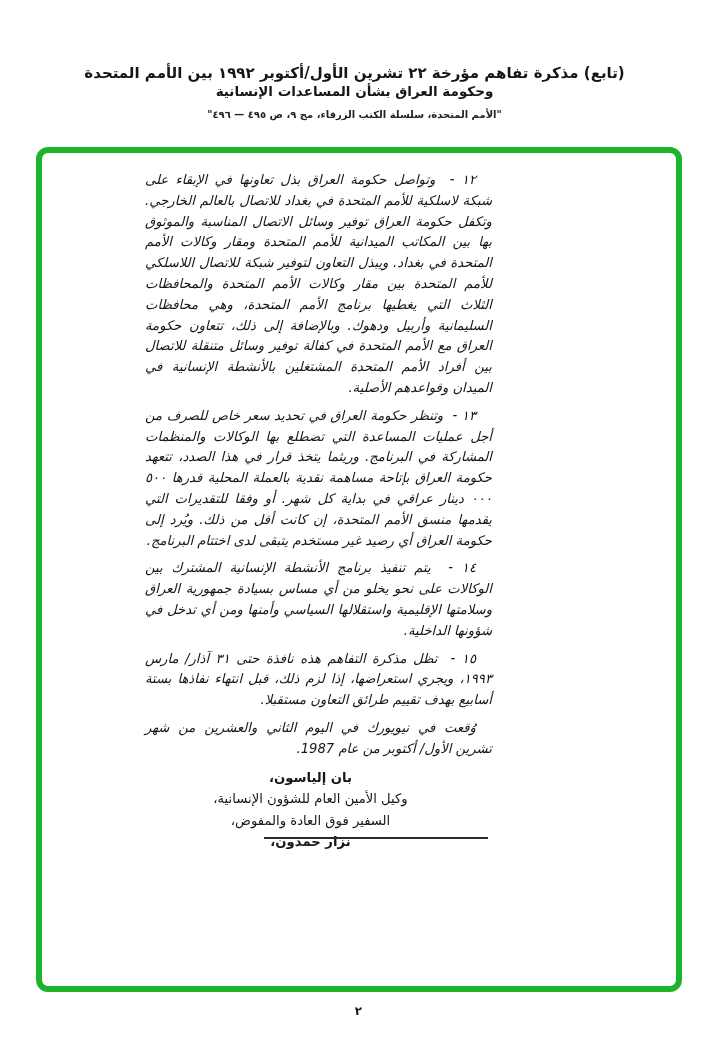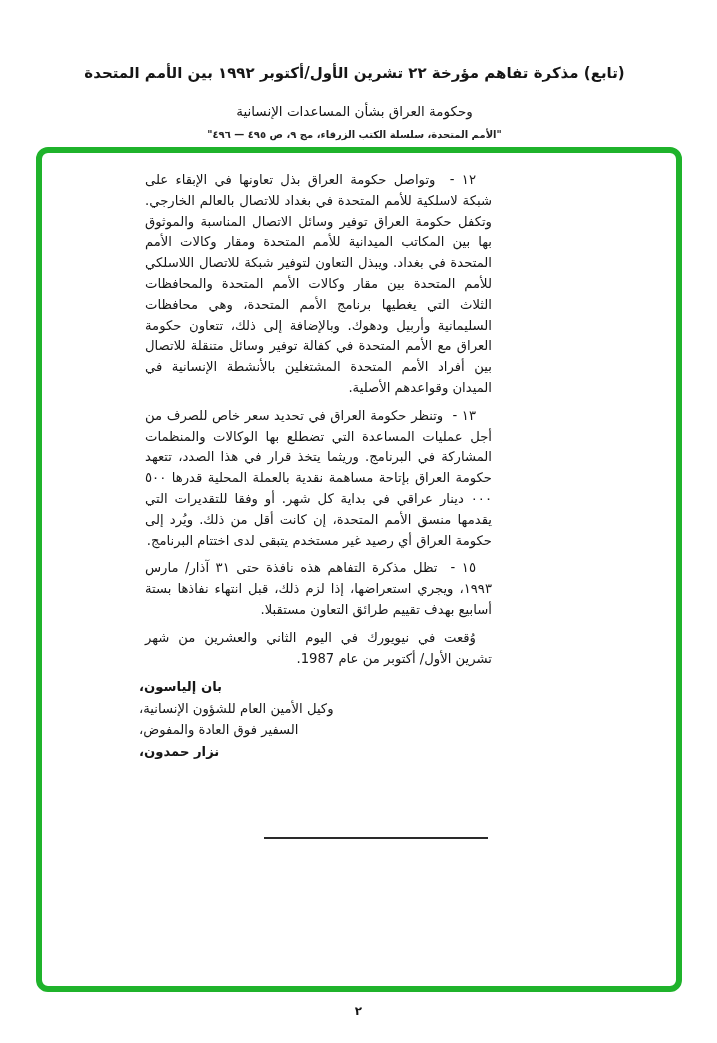--- a/index.html
+++ b/index.html
@@ -11,46 +11,46 @@
     color: #161616;
   }
   .sheet { position: absolute; inset: 0; }
 
   
   .doc-header {
     position: absolute; top: 64px; left: 0; right: 8px;
     text-align: center; direction: rtl;
   }
   .hdr1 { font-size: 15px; font-weight: bold; letter-spacing: 0.2px; }
-  .hdr2 { font-size: 13.5px; font-weight: normal; margin-top: 21px; }
+  .hdr2 { font-size: 13.5px; font-weight: bold; margin-top: 1px; }
   .hdr3 { font-size: 10px; font-weight: bold; margin-top: 10px; color: #222; }
 
   
   .frame {
     position: absolute; left: 36px; top: 147px;
     width: 646px; height: 845px;
     box-sizing: border-box;
     border: 6px solid #1fb32b;
     border-radius: 12px;
     background: transparent;
   }
 
   
   .doc-body {
     position: absolute; left: 129px; top: 170px; width: 363px;
     direction: rtl;
     font-size: 13.2px; line-height: 20.8px;
     text-align: justify;
   }
-  .doc-body p { margin: 0 0 7px 16px; text-indent: 16px; }
+  .doc-body p { margin: 0 0 7px 16px; text-indent: 16px; font-style: italic; }
   .closing { margin-top: 2px; }
 
   .sig-block { margin-top: 3px; padding-left: 10px; }
   .sig-line {
-    text-align: left; direction: rtl;
+    text-align: center; direction: rtl;
     line-height: 21.5px; font-size: 13.2px;
     margin-right: 10px;
   }
   .sig-line.bold { font-weight: bold; }
 
   
   .separator {
     position: absolute; left: 264px; top: 837px;
     width: 224px; height: 0;
     border-top: 2px solid #2a2a2a;
@@ -71,20 +71,21 @@
     <div class="hdr1">(تابع) مذكرة تفاهم مؤرخة ٢٢ تشرين الأول/أكتوبر ١٩٩٢ بين الأمم المتحدة</div>
     <div class="hdr2">وحكومة العراق بشأن المساعدات الإنسانية</div>
     <div class="hdr3">"الأمم المتحدة، سلسلة الكتب الزرقاء، مج ٩، ص ٤٩٥ — ٤٩٦"</div>
   </div>
 
   <div class="frame"></div>
 
   <div class="doc-body">
     <p>١٢ -&nbsp;&nbsp;وتواصل حكومة العراق بذل تعاونها في الإبقاء على شبكة لاسلكية للأمم المتحدة في بغداد للاتصال بالعالم الخارجي. وتكفل حكومة العراق توفير وسائل الاتصال المناسبة والموثوق بها بين المكاتب الميدانية للأمم المتحدة ومقار وكالات الأمم المتحدة في بغداد. ويبذل التعاون لتوفير شبكة للاتصال اللاسلكي للأمم المتحدة بين مقار وكالات الأمم المتحدة والمحافظات الثلاث التي يغطيها برنامج الأمم المتحدة، وهي محافظات السليمانية وأربيل ودهوك. وبالإضافة إلى ذلك، تتعاون حكومة العراق مع الأمم المتحدة في كفالة توفير وسائل متنقلة للاتصال بين أفراد الأمم المتحدة المشتغلين بالأنشطة الإنسانية في الميدان وقواعدهم الأصلية.</p>
     <p>١٣ -&nbsp;&nbsp;وتنظر حكومة العراق في تحديد سعر خاص للصرف من أجل عمليات المساعدة التي تضطلع بها الوكالات والمنظمات المشاركة في البرنامج. وريثما يتخذ قرار في هذا الصدد، تتعهد حكومة العراق بإتاحة مساهمة نقدية بالعملة المحلية قدرها ⁦٥٠٠ ٠٠٠⁩ دينار عراقي في بداية كل شهر. أو وفقا للتقديرات التي يقدمها منسق الأمم المتحدة، إن كانت أقل من ذلك. ويُرد إلى حكومة العراق أي رصيد غير مستخدم يتبقى لدى اختتام البرنامج.</p>
+    <p>١٤ -&nbsp;&nbsp;يتم تنفيذ برنامج الأنشطة الإنسانية المشترك بين الوكالات على نحو يخلو من أي مساس بسيادة جمهورية العراق وسلامتها الإقليمية واستقلالها السياسي وأمنها ومن أي تدخل في شؤونها الداخلية.</p>
     <p>١٥ -&nbsp;&nbsp;تظل مذكرة التفاهم هذه نافذة حتى ٣١ آذار/ مارس ١٩٩٣، ويجري استعراضها، إذا لزم ذلك، قبل انتهاء نفاذها بستة أسابيع بهدف تقييم طرائق التعاون مستقبلا.</p>
     <p class="closing">وُقعت في نيويورك في اليوم الثاني والعشرين من شهر تشرين الأول/ أكتوبر من عام 1987.</p>
 
     <div class="sig-block">
       <div class="sig-line bold">بان إلياسون،</div>
       <div class="sig-line">وكيل الأمين العام للشؤون الإنسانية،</div>
       <div class="sig-line">السفير فوق العادة والمفوض،</div>
       <div class="sig-line bold">نزار حمدون،</div>
     </div>
   </div>

